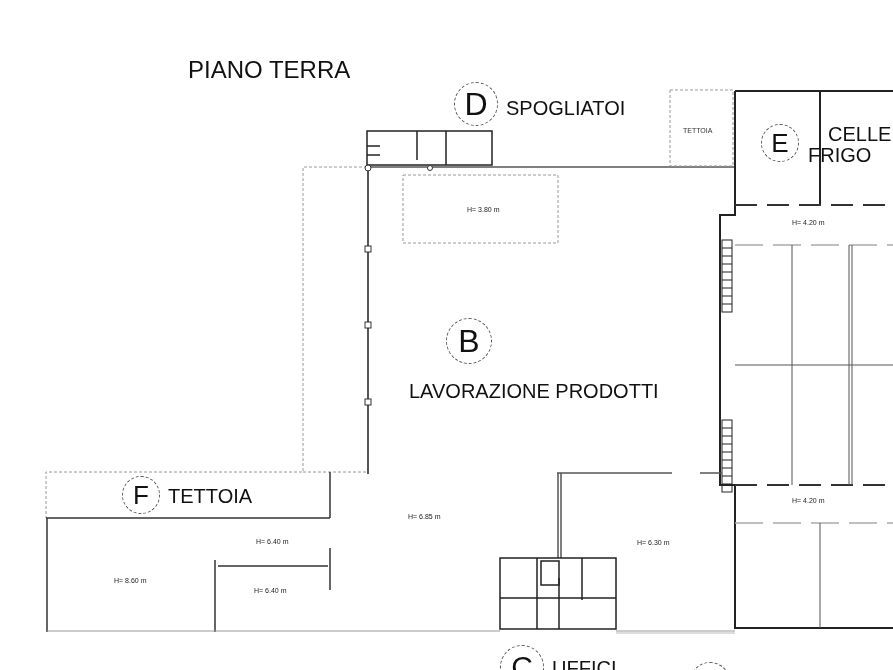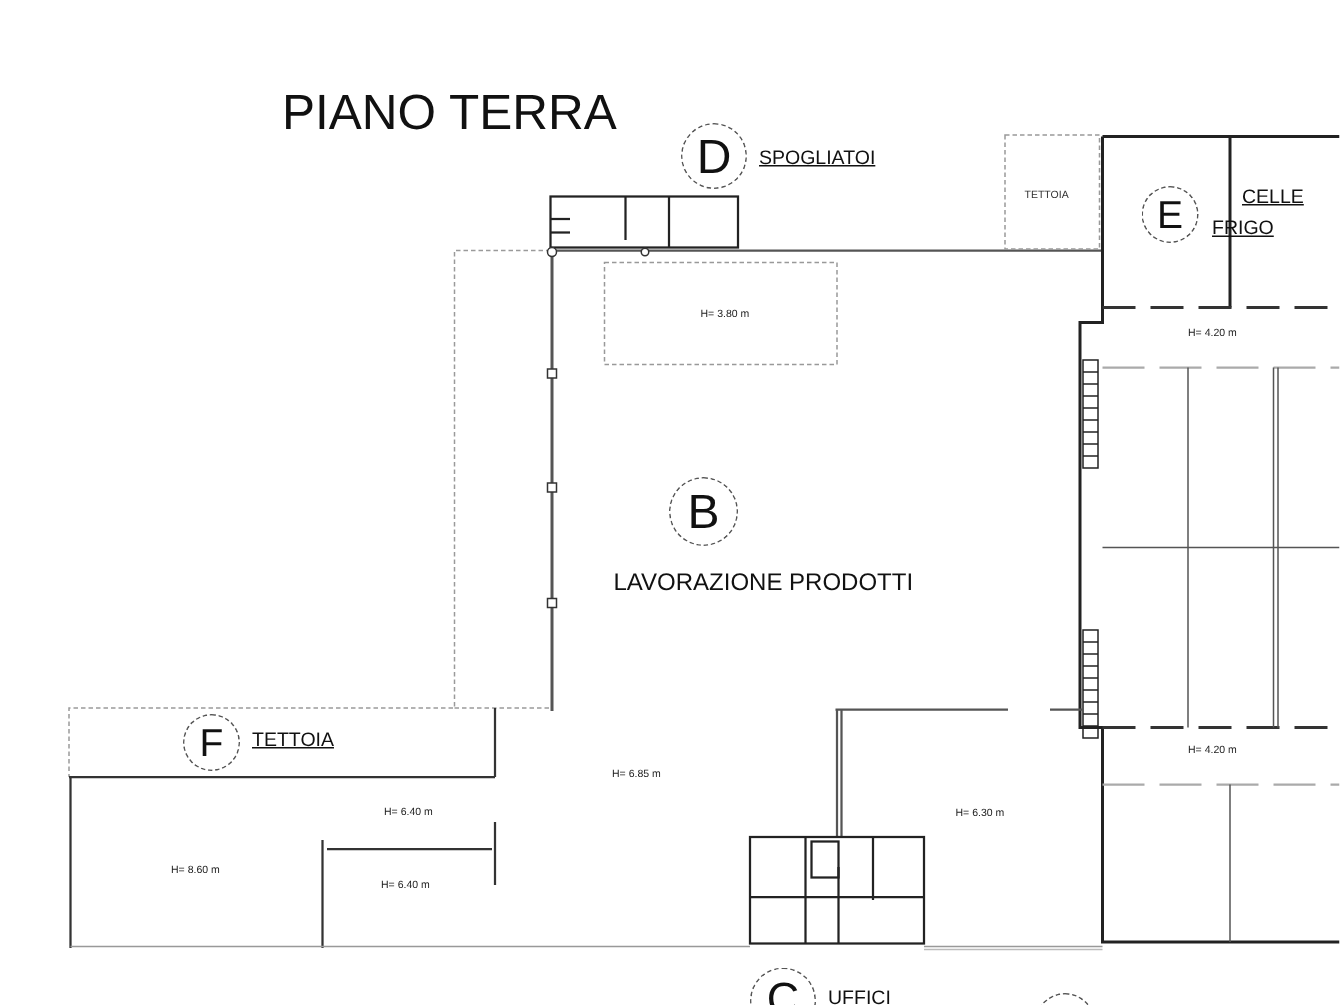--- a/index.html
+++ b/index.html
@@ -1,22 +1,22 @@
 <!DOCTYPE html>
 <html><head>
 <meta charset="utf-8">
 <style>
   html, body { margin: 0; padding: 0; background: #ffffff; }
   body { width: 893px; height: 670px; overflow: hidden; position: relative;
          font-family: "Liberation Sans", sans-serif; color: #111; }
   svg.plan { position: absolute; left: 0; top: 0; }
   .lbl { position: absolute; white-space: nowrap; line-height: 1; }
-  .title { font-size: 33px; color: #111; }
-  .big { font-size: 13px; color: #111; text-decoration: underline; }
-  .mid { font-size: 16px; color: #111; }
+  .title { font-size: 24px; color: #111; }
+  .big { font-size: 20px; color: #111; }
+  .mid { font-size: 20px; color: #111; }
   .h { font-size: 7px; color: #222; }
   .tiny { font-size: 5px; color: #333; }
   .circ { position: absolute; border: 1px dashed #555; border-radius: 50%;
           display: flex; align-items: center; justify-content: center;
           background: #fff; box-sizing: border-box; }
   .circ span { line-height: 1; color: #111; }
 </style>
 </head>
 <body>
 

